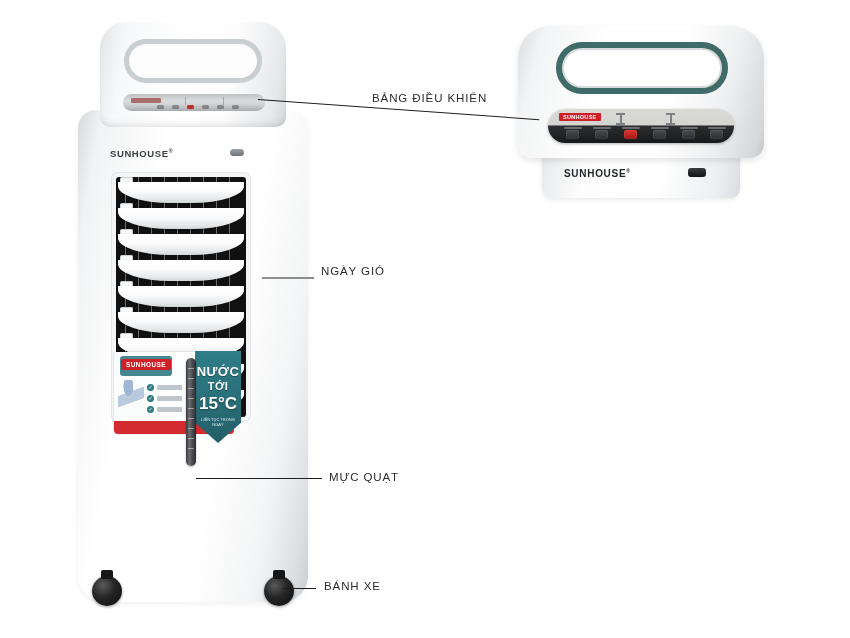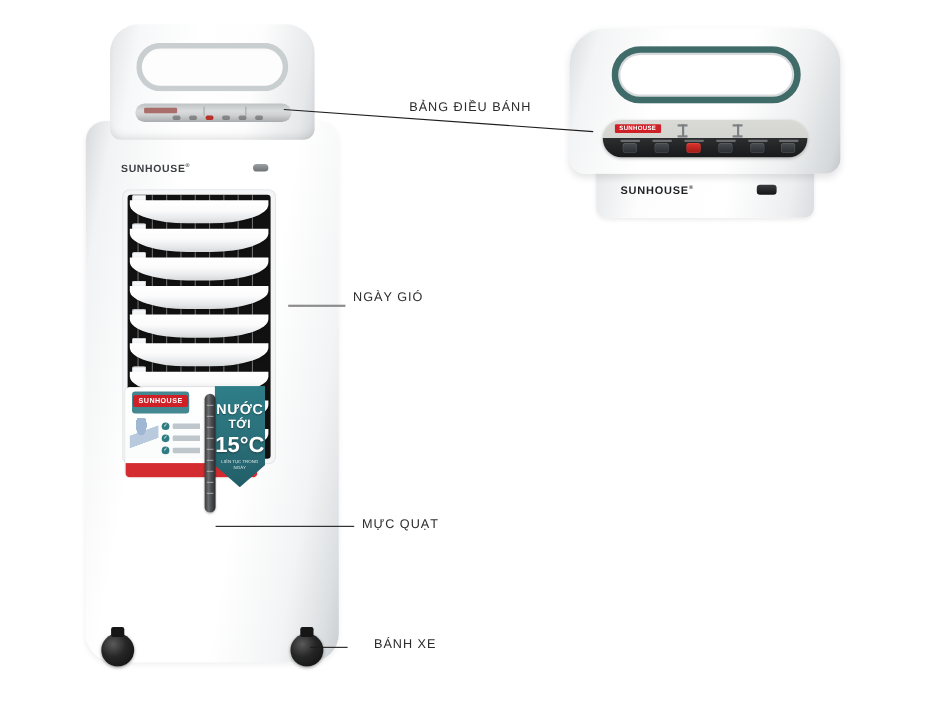--- a/index.html
+++ b/index.html
@@ -286,21 +286,21 @@
     font-size: 13px; font-weight: bold; letter-spacing: .5px;
     text-shadow: 0 1px 1px rgba(0,0,0,.35);
   }
   .badge .b2 {
     position: absolute; left: 0; right: 0; top: 29px;
     font-size: 11px; font-weight: bold; letter-spacing: .5px;
     text-shadow: 0 1px 1px rgba(0,0,0,.35);
   }
   .badge .b3 {
     position: absolute; left: 0; right: 0; top: 43px;
-    font-size: 20px; font-weight: bold; letter-spacing: 0px;
+    font-size: 17px; font-weight: bold; letter-spacing: 0px;
     text-shadow: 0 1px 2px rgba(0,0,0,.4);
   }
   .badge .b4 {
     position: absolute; left: 2px; right: 2px; top: 66px;
     font-size: 4px; line-height: 5px; opacity: .85;
   }
 
   
   .water-gauge {
     position: absolute;
@@ -581,21 +581,21 @@
   </div>
 
   <div class="leader dark" style="left:258px; top:99px; width:282px; transform: rotate(4.1deg);"></div>
 
   <div class="leader thin" style="left:262px; top:277px; width:52px; height:2px;"></div>
 
   <div class="leader dark" style="left:196px; top:478px; width:126px; height:1.4px;"></div>
 
   <div class="leader dark" style="left:282px; top:588px; width:34px; height:1.4px;"></div>
 
-  <div class="callout-label" style="left:372px; top:92px;">BẢNG ĐIỀU BÁNH</div>
+  <div class="callout-label" style="left:372px; top:92px;">BẢNG ĐIỀU KHIỂN</div>
 
   <div class="callout-label" style="left:321px; top:265px;">NGÀY GIÓ</div>
 
   <div class="callout-label" style="left:329px; top:471px;">MỰC QUẠT</div>
 
-  <div class="callout-label" style="left:324px; top:580px;margin-left:16px;">BÁNH XE</div>
+  <div class="callout-label" style="left:324px; top:580px;">BÁNH XE</div>
 
 </div>
 
 </body></html>

